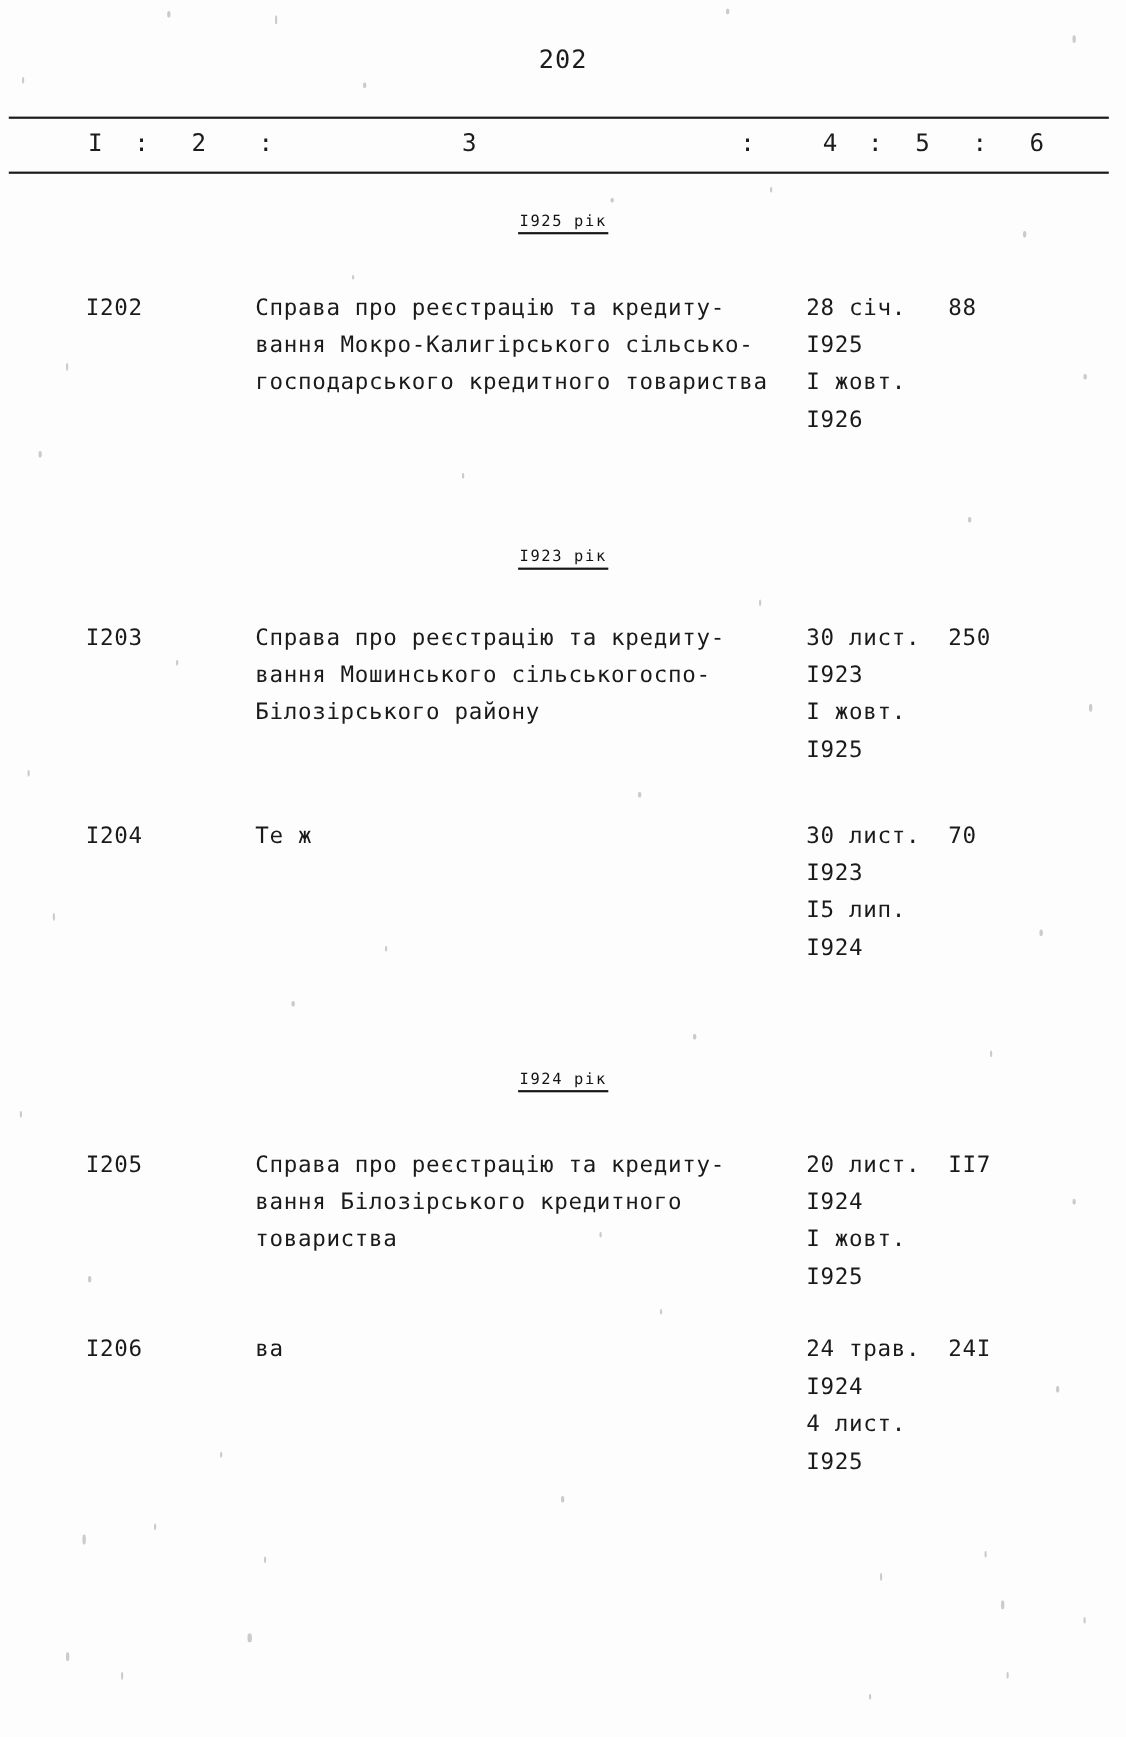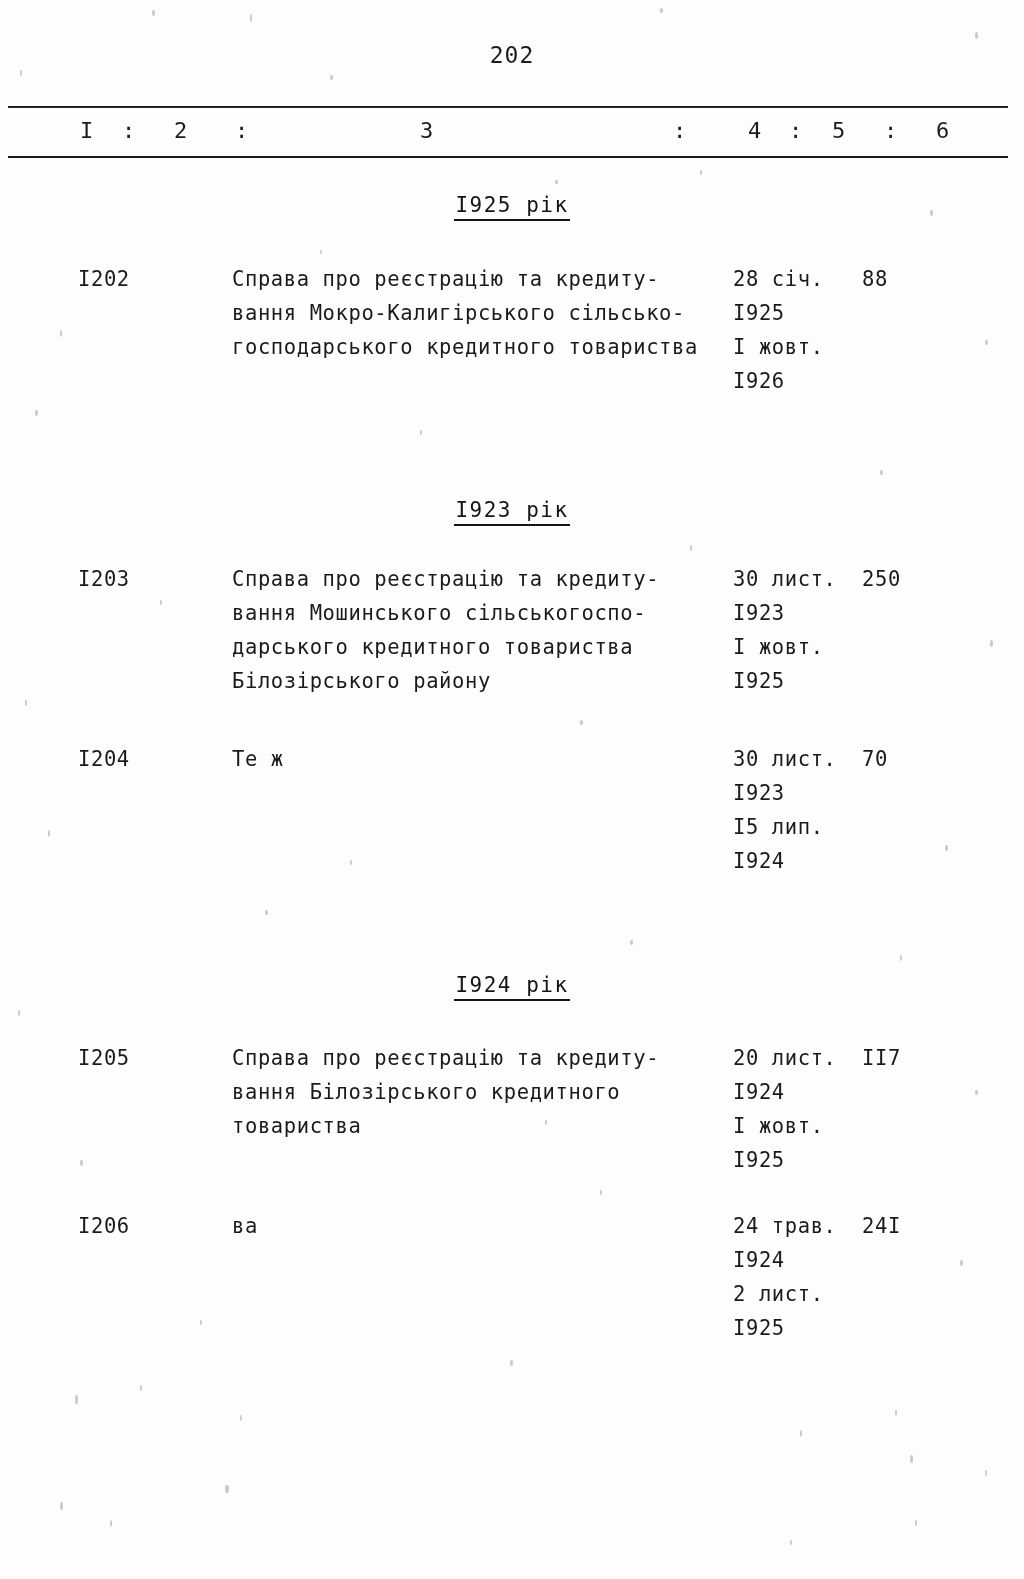--- a/index.html
+++ b/index.html
@@ -65,21 +65,21 @@
     position: absolute;
     white-space: pre;
     color: #1c1c1f;
   }
 
   .section-title {
     position: absolute;
     width: 1024px;
     left: 0;
     text-align: center;
-    font-size: 21px;
+    font-size: 14px;
     letter-spacing: 1.5px;
     color: #141417;
   }
   .section-title span {
     border-bottom: 2px solid #16161a;
     padding: 0 1px 2px 1px;
   }
 
   .entry {
     position: absolute;
@@ -196,38 +196,38 @@
       <div class="section-title" style="top: 193px;"><span>I925 рік</span></div>
       <div class="entry" style="top: 262px;">
         <div class="col-num">I202</div>
         <div class="col-desc"><span class="desc-line">Справа про реєстрацію та кредиту-</span><span class="desc-line">вання Мокро-Калигірського сільсько-</span><span class="desc-line">господарського кредитного товариства</span></div>
         <div class="col-dates"><span class="date-line">28 січ.</span><span class="date-line">I925</span><span class="date-line">I жовт.</span><span class="date-line">I926</span></div>
         <div class="col-count">88</div>
       </div>
       <div class="section-title" style="top: 498px;"><span>I923 рік</span></div>
       <div class="entry" style="top: 562px;">
         <div class="col-num">I203</div>
-        <div class="col-desc"><span class="desc-line">Справа про реєстрацію та кредиту-</span><span class="desc-line">вання Мошинського сільськогоспо-</span><span class="desc-line">дарського кредитного товариства</span><span class="desc-line">Білозірського району</span></div>
+        <div class="col-desc"><span class="desc-line">Справа про реєстрацію та кредиту-</span><span class="desc-line">вання Мошинського сільськогоспо-</span><span class="desc-line">Білозірського району</span></div>
         <div class="col-dates"><span class="date-line">30 лист.</span><span class="date-line">I923</span><span class="date-line">I жовт.</span><span class="date-line">I925</span></div>
         <div class="col-count">250</div>
       </div>
       <div class="entry" style="top: 742px;">
         <div class="col-num">I204</div>
         <div class="col-desc"><span class="desc-line">Те ж</span></div>
         <div class="col-dates"><span class="date-line">30 лист.</span><span class="date-line">I923</span><span class="date-line">I5 лип.</span><span class="date-line">I924</span></div>
         <div class="col-count">70</div>
       </div>
       <div class="section-title" style="top: 973px;"><span>I924 рік</span></div>
       <div class="entry" style="top: 1041px;">
         <div class="col-num">I205</div>
         <div class="col-desc"><span class="desc-line">Справа про реєстрацію та кредиту-</span><span class="desc-line">вання Білозірського кредитного</span><span class="desc-line">товариства</span></div>
         <div class="col-dates"><span class="date-line">20 лист.</span><span class="date-line">I924</span><span class="date-line">I жовт.</span><span class="date-line">I925</span></div>
         <div class="col-count">II7</div>
       </div>
       <div class="entry" style="top: 1209px;">
         <div class="col-num">I206</div>
         <div class="col-desc"><span class="desc-line">ва</span></div>
-        <div class="col-dates"><span class="date-line">24 трав.</span><span class="date-line">I924</span><span class="date-line">2 лист.</span><span class="date-line">I925</span></div>
+        <div class="col-dates"><span class="date-line">24 трав.</span><span class="date-line">I924</span><span class="date-line">4 лист.</span><span class="date-line">I925</span></div>
         <div class="col-count">24I</div>
       </div>
     </div>
 
 </div>
 
 </body></html>

